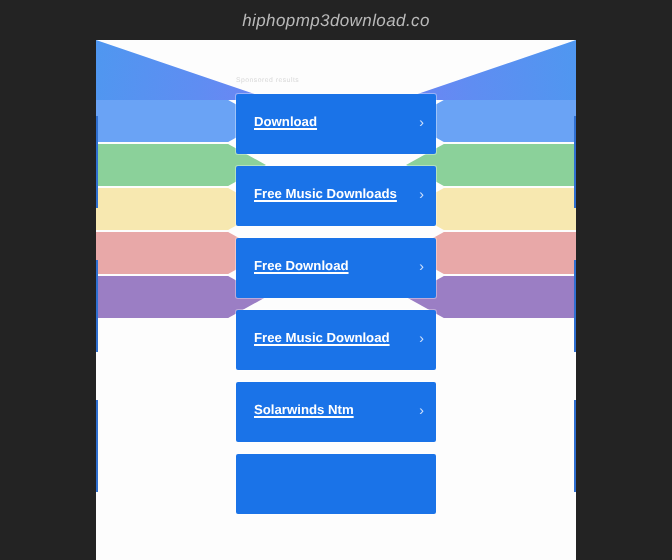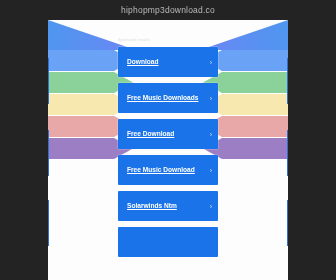--- a/index.html
+++ b/index.html
@@ -24,20 +24,21 @@
   .site-title {
     position: absolute;
     top: 5px;
     left: 0;
     width: 336px;
     text-align: center;
     font-size: 8.5px;
     letter-spacing: 0.2px;
     color: #b9b9b9;
     white-space: nowrap;
+    font-style: italic;
   }
 
   
   .page-card {
     position: absolute;
     left: 48px;
     top: 20px;
     width: 240px;
     height: 260px;
     background: #fdfdfd;

